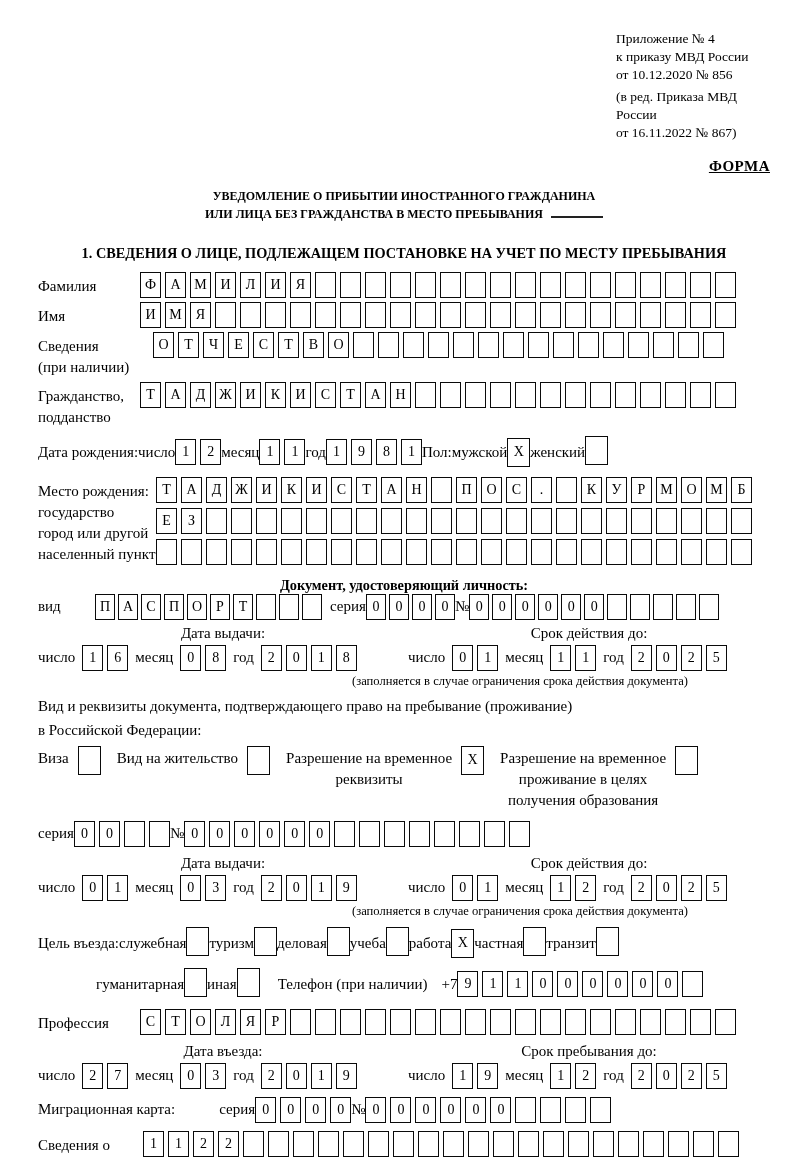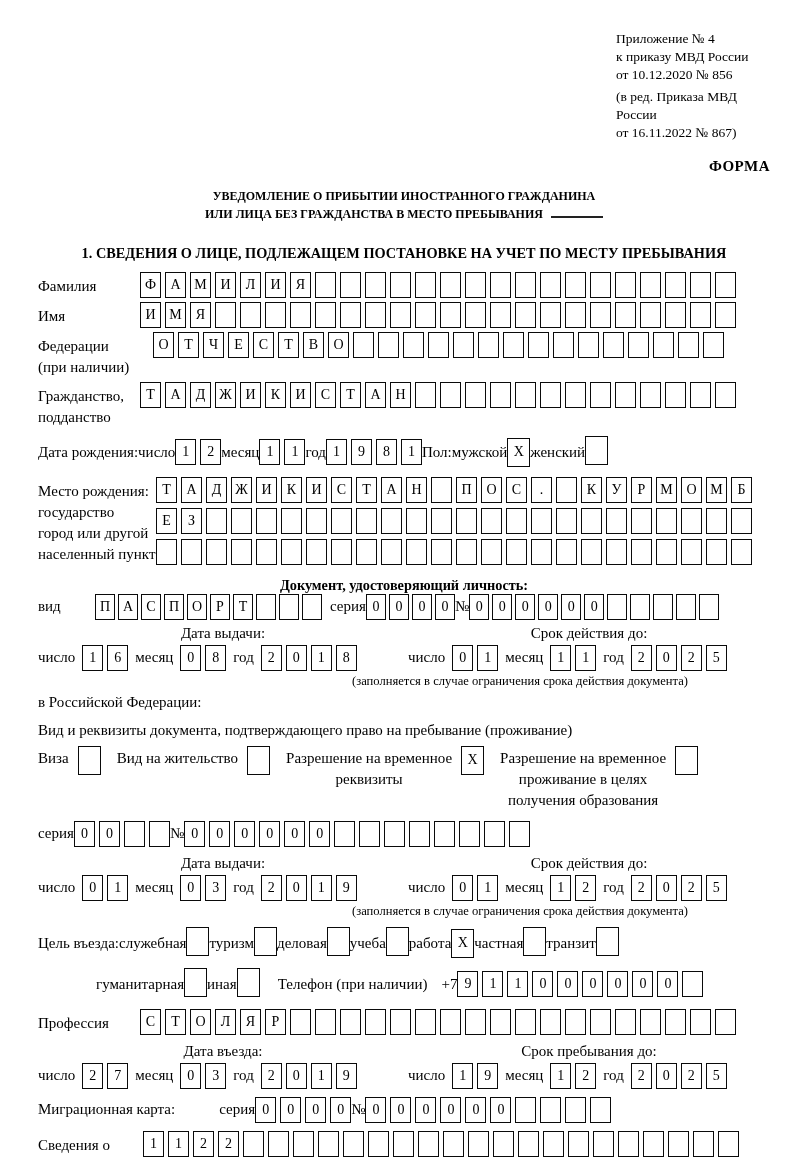--- a/index.html
+++ b/index.html
@@ -1,20 +1,20 @@
 <!DOCTYPE html>
 <html><head>
 <meta charset="utf-8">
 <style>
   html,body{margin:0;padding:0;background:#fff;}
   .page{width:800px;height:1163px;box-sizing:border-box;padding:30px 30px 8px 38px;
         font-family:"Liberation Serif","DejaVu Serif",serif;color:#000;background:#fff;overflow:hidden;}
   .hdr{margin-left:578px;font-size:13.5px;line-height:1.32;}
   .hdr-sub{margin-top:5px;}
-  .forma{text-align:right;font-weight:700;font-size:15px;margin-top:16px;letter-spacing:.5px;}
+  .forma{text-align:right;font-weight:700;font-size:15px;margin-top:16px;letter-spacing:.5px;text-decoration:underline;}
   .title{text-align:center;font-weight:700;font-size:12px;line-height:1.5;margin-top:12px;}
   .title-underline{display:inline-block;width:52px;border-bottom:2px solid #222;height:.9em;margin-left:8px;}
   .sec-heading{text-align:center;font-weight:700;font-size:14.3px;margin-top:22px;}
   .frow{display:flex;align-items:flex-start;margin-top:4px;font-size:15px;}
   .flabel{flex:0 0 auto;padding-top:4px;line-height:1.4;}
   .w57{width:57px;} .w102{width:102px;} .w105{width:105px;} .w115{width:115px;} .w118{width:118px;}
   .cellrow{display:flex;gap:4px;flex-wrap:nowrap;}
   .cell{flex:0 0 auto;display:inline-flex;align-items:center;justify-content:center;
         width:21px;height:26px;border:1.8px solid #0a0a0a;box-sizing:border-box;
         font-size:14px;background:#fff;}
@@ -115,21 +115,21 @@
         <span class="cell"></span>
         <span class="cell"></span>
         <span class="cell"></span>
         <span class="cell"></span>
         <span class="cell"></span>
       </div>
   </div>
 
   <div class="frow">
     <div class="flabel w115">
-      <div>Федерации</div>
+      <div>Сведения</div>
       <div>(при наличии)</div>
     </div>
     <div class="cellrow">
         <span class="cell">О</span>
         <span class="cell">Т</span>
         <span class="cell">Ч</span>
         <span class="cell">Е</span>
         <span class="cell">С</span>
         <span class="cell">Т</span>
         <span class="cell">В</span>
@@ -380,22 +380,22 @@
             <span class="cell">2</span>
             <span class="cell">0</span>
             <span class="cell">2</span>
             <span class="cell">5</span>
           </span>
       </div>
       <div class="datenote">(заполняется в случае ограничения срока действия документа)</div>
     </div>
   </div>
 
+  <div class="intro">Вид и реквизиты документа, подтверждающего право на пребывание (проживание)</div>
   <div class="intro" style="margin-top:2px">в Российской Федерации:</div>
-  <div class="intro">Вид и реквизиты документа, подтверждающего право на пребывание (проживание)</div>
 
   <div class="optrow">
     <span class="opt">
       <span class="lab" style="padding-top:4px">Виза</span>
       <span class="checkbox"><span class="cell"></span></span>
     </span>
     <span class="opt">
       <span class="lab" style="padding-top:4px">Вид на жительство</span>
       <span class="checkbox"><span class="cell"></span></span>
     </span>

